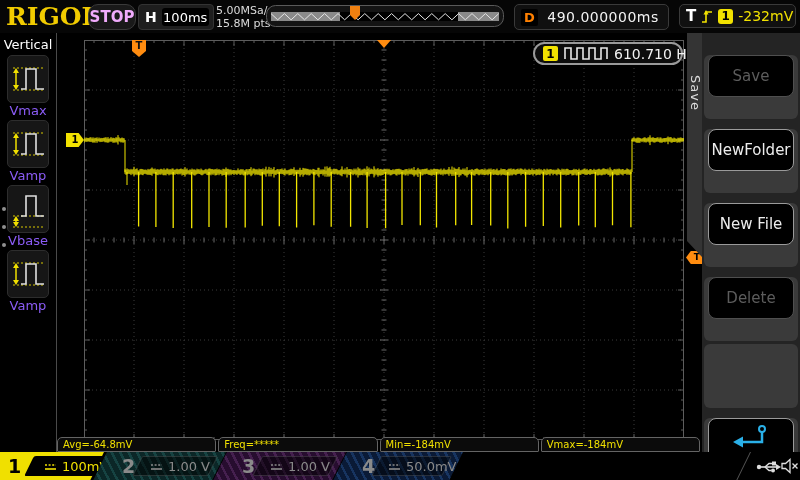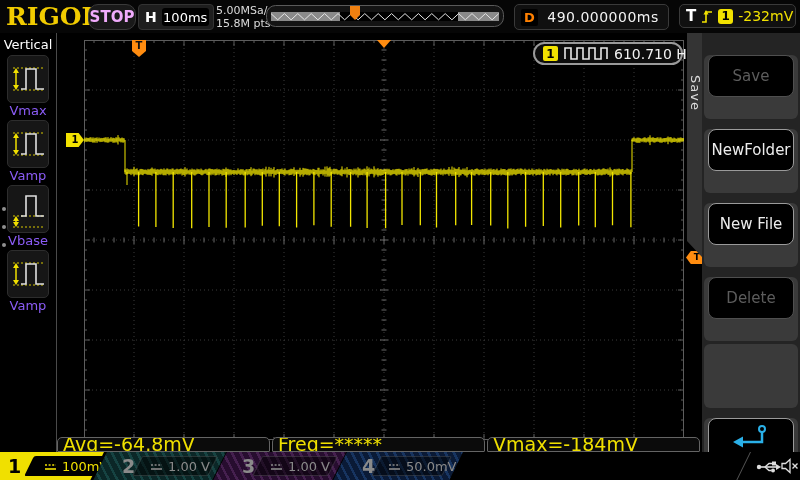--- a/index.html
+++ b/index.html
@@ -54,21 +54,21 @@
   .ctri{position:absolute;left:320px;top:7px;width:0;height:0;border-left:7px solid transparent;
         border-right:7px solid transparent;border-top:8px solid #ff8c10;}
   .ch1tag{position:absolute;left:9px;top:100px;width:18px;height:14px;background:#f2e200;
           clip-path:polygon(0 0,70% 0,100% 50%,70% 100%,0 100%);color:#000;font-weight:bold;font-size:10px;
           text-align:center;line-height:14px;}
   .trigltag{position:absolute;left:629px;top:218px;width:16px;height:13px;background:#ff8c10;
             clip-path:polygon(0 50%,30% 0,100% 0,100% 100%,30% 100%);color:#000;font-weight:bold;font-size:9px;
             text-align:right;line-height:13px;padding-right:2px;box-sizing:border-box;}
   .measbar{position:absolute;left:0;top:404px;width:643px;height:15px;display:flex;gap:2px;}
   .meas-box{flex:1;background:#0b0b0b;border:1px solid #646464;border-radius:5px 5px 1px 1px;color:#f0e000;
-            font-size:19px;line-height:13px;padding-left:5px;white-space:nowrap;overflow:hidden;box-sizing:border-box;}
+            font-size:10px;line-height:13px;padding-left:5px;white-space:nowrap;overflow:hidden;box-sizing:border-box;}
   
   .savetab{position:absolute;left:687px;top:33px;width:15px;height:224px;background:#343434;
            clip-path:polygon(0 0,100% 0,100% 100%,0 calc(100% - 16px));}
   .savetab span{position:absolute;left:1px;top:42px;writing-mode:vertical-rl;color:#dcdcdc;font-size:13px;letter-spacing:1px;}
   .rightmenu{position:absolute;left:702px;top:33px;width:98px;height:419px;background:#242424;}
   #right-menu-slots{padding-top:12px;}
   .rm-slot{height:64px;margin:0 2px 3px 2px;background:#3a3a3a;border-radius:6px;}
   .rm-btn{width:86px;height:42px;margin:10px auto 0 auto;background:#000;border-radius:8px;font-size:15px;
           display:flex;align-items:center;justify-content:center;box-sizing:border-box;}
   .rm-btn.on{border:1px solid #9a9a9a;color:#ececec;}
@@ -536,20 +536,21 @@
         </span>
       <span class="fc-val">610.710 Hz</span>
     </div>
     <div class="trigflag">T</div>
     <div class="ctri"></div>
     <div class="ch1tag">1</div>
     <div class="trigltag">T</div>
     <div class="measbar" id="measure-bar">
         <div class="meas-box">Avg=-64.8mV</div>
         <div class="meas-box">Freq=*****</div>
+        <div class="meas-box">Min=-184mV</div>
         <div class="meas-box">Vmax=-184mV</div>
       </div>
   </div>
 
   <div class="savetab">
     <span>Save</span>
   </div>
   <div class="rightmenu">
       <div id="right-menu-slots">
         <div class="rm-slot">

